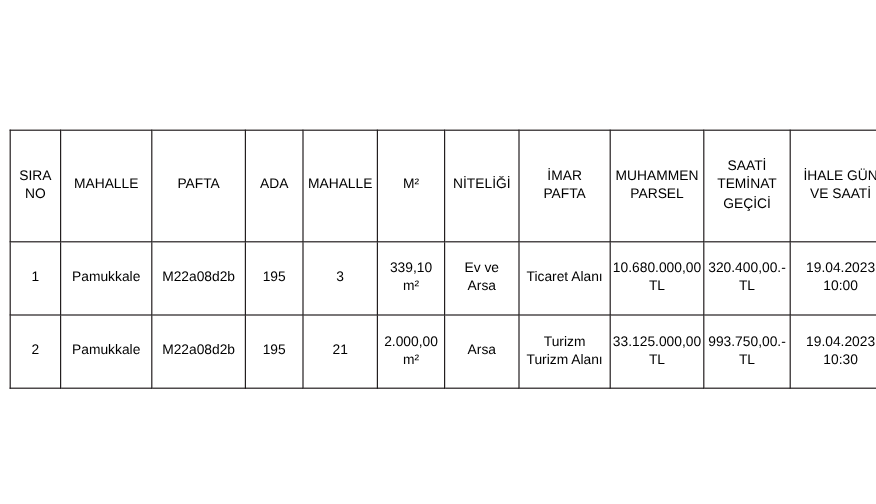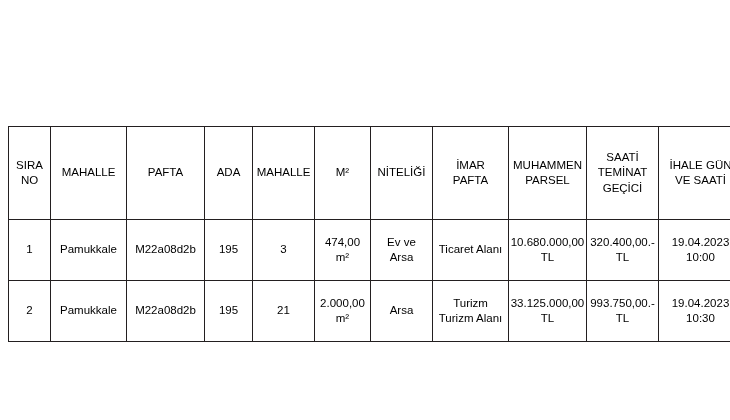--- a/index.html
+++ b/index.html
@@ -18,21 +18,20 @@
     position: relative;
     width: 730px;
     height: 420px;
     background: #ffffff;
   }
   .table-wrap {
     position: absolute;
     left: 8px;
     top: 108px;
     width: 714px;
-    margin-top: 18px;
   }
   table.ihale-table {
     border-collapse: collapse;
     table-layout: fixed;
     width: 714px;
     background: #ffffff;
   }
   table.ihale-table td,
   table.ihale-table th {
     border: 1px solid #231f20;
@@ -139,21 +138,21 @@
           <td>
             <span class="cell-line">M22a08d2b</span>
           </td>
           <td>
             <span class="cell-line">195</span>
           </td>
           <td>
             <span class="cell-line">3</span>
           </td>
           <td>
-            <span class="cell-line">474,00</span>
+            <span class="cell-line">339,10</span>
             <span class="cell-line">m²</span>
           </td>
           <td>
             <span class="cell-line">Ev ve</span>
             <span class="cell-line">Arsa</span>
           </td>
           <td>
             <span class="cell-line">Ticaret Alanı</span>
           </td>
           <td>

